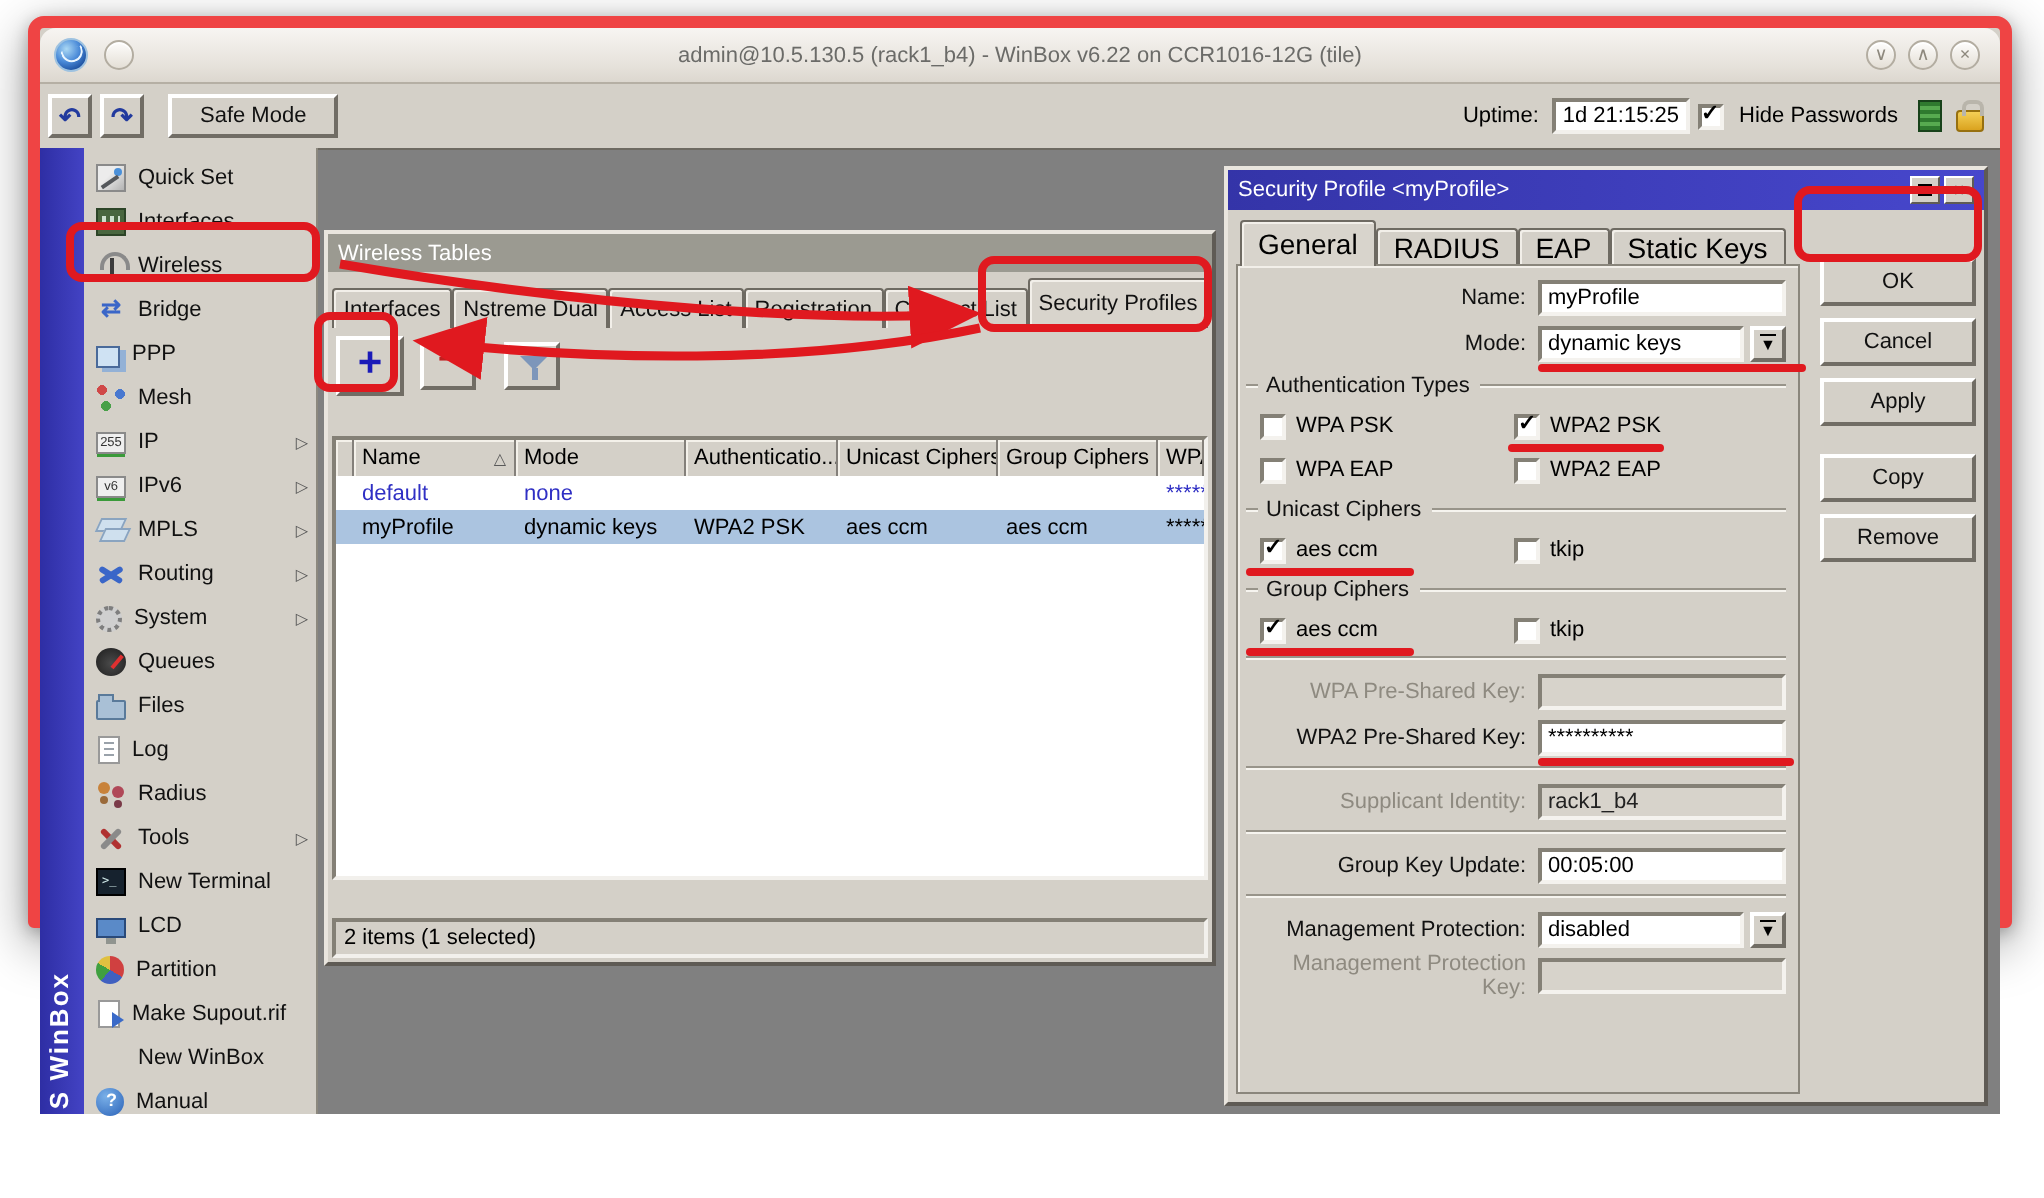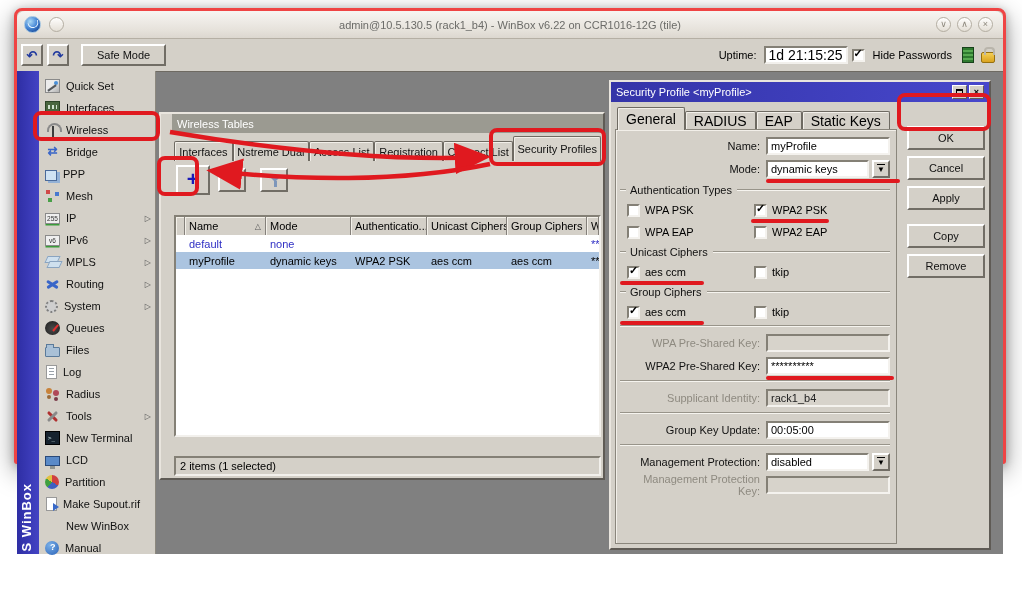--- a/index.html
+++ b/index.html
@@ -1,19 +1,19 @@
 <!DOCTYPE html>
 <html><head>
 <meta charset="utf-8">
 <style>
   html,body{margin:0;padding:0;background:#fff;width:1022px;height:599px;overflow:hidden;
     font-family:"Liberation Sans",sans-serif;-webkit-font-smoothing:antialiased;}
   *{box-sizing:border-box;}
   .app-window{position:absolute;left:14px;top:8px;width:992px;height:456px;
-    background:#d4d0c8;border:3px solid #ef4444;border-radius:8px 8px 3px 3px;
+    background:#d4d0c8;border:6px solid #ef4444;border-radius:8px 8px 3px 3px;
     box-shadow:0 8px 26px rgba(0,0,0,.40),0 2px 8px rgba(0,0,0,.25);}
   
   .titlebar{height:28px;border-radius:8px 8px 0 0;position:relative;display:flex;align-items:center;
     background:linear-gradient(#f7f5f2,#e6e2db 70%,#dcd7cf);border-bottom:1px solid #b5afa4;}
   .tb-title{position:absolute;left:0;right:0;text-align:center;font-size:11px;color:#6b6b68;}
   .winbox-logo{width:17px;height:17px;border-radius:50%;margin-left:7px;position:relative;z-index:2;
     background:radial-gradient(circle at 35% 30%,#aad8f4,#4a8ad8 45%,#1c4f9e 80%);border:1px solid #9ec2e0;}
   .winbox-logo::after{content:"";position:absolute;left:3px;top:4px;width:9px;height:6px;
     border:1.5px solid #eaf6ff;border-top:none;border-radius:0 0 8px 8px;transform:rotate(-18deg);}
   .circ{width:15px;height:15px;border-radius:50%;background:linear-gradient(#fefdfc,#e4dfd6);
@@ -23,21 +23,21 @@
   .tb-right{margin-left:auto;display:flex;gap:6px;align-items:center;margin-right:10px;z-index:2;}
   
   .toolbar{height:32px;display:flex;align-items:center;padding:0 8px 0 4px;gap:4px;background:#d4d0c8;}
   .btn3d{background:#d4d0c8;border:2px solid;border-color:#ffffff #716d65 #716d65 #ffffff;
     display:flex;align-items:center;justify-content:center;font-size:11px;color:#111;}
   .sm-btn{height:22px;width:22px;font-size:13px;color:#223a9e;font-weight:bold;}
   .safe-mode{height:22px;padding:0 14px;margin-left:8px;}
   .tb-spacer{flex:1;}
   .uptime-label{font-size:11px;margin-right:3px;}
   .uptime-box{height:18px;min-width:64px;background:#fff;border:2px solid;border-color:#848076 #f2f0ec #f2f0ec #848076;
-    font-size:14px;display:flex;align-items:center;padding:0 3px;}
+    font-size:11px;display:flex;align-items:center;padding:0 3px;}
   .cb{width:13px;height:13px;background:#fff;border:2px solid;border-color:#848076 #f4f2ee #f4f2ee #848076;position:relative;flex:0 0 auto;}
   .cb.checked::after{content:"✓";position:absolute;left:0px;top:-4px;font-size:11px;font-weight:bold;color:#000;}
   .hp-label{font-size:11px;margin:0 6px 0 4px;text-align:right;}
   .conn-ind{width:12px;height:16px;border:1px solid #17411a;
     background:repeating-linear-gradient(#2f7a2f 0 2px,#57aa50 2px 4px);}
   .lock{width:14px;height:11px;margin-top:5px;margin-left:3px;border-radius:2px;position:relative;
     background:linear-gradient(#f4cf56,#daa31f);border:1px solid #97700f;}
   .lock::before{content:"";position:absolute;left:2px;top:-6px;width:7px;height:6px;
     border:2px solid #b9b5ab;border-bottom:none;border-radius:4px 4px 0 0;}
   
@@ -91,21 +91,21 @@
   .i-partition{background:conic-gradient(#d04040 0 120deg,#4060c0 0 220deg,#40a040 0 300deg,#e0c040 0);border-radius:50%;width:14px;}
   .i-supout{background:#fff;border:1px solid #999;width:11px;margin-left:1px;}
   .i-supout::after{content:"";position:absolute;right:-3px;bottom:-1px;border-top:4px solid transparent;border-bottom:4px solid transparent;border-left:6px solid #3a6ac8;}
   .i-manual{background:radial-gradient(circle at 35% 30%,#7ab0e8,#2a62b8);border-radius:50%;width:14px;}
   .i-manual::after{content:"?";position:absolute;left:5px;top:1px;color:#fff;font-size:9px;font-weight:bold;}
   .i-none{visibility:hidden;}
   
   .mdi{flex:1;background:#808080;position:relative;overflow:hidden;border-top:1px solid #6e6a62;}
   
   .wt-window{position:absolute;left:3px;top:40px;width:446px;height:368px;background:#d4d0c8;
-    border:2px solid;border-color:#e9e5de #5f5b55 #5f5b55 #e9e5de;display:flex;flex-direction:column;padding-left:11px;}
+    border:2px solid;border-color:#e9e5de #5f5b55 #5f5b55 #e9e5de;display:flex;flex-direction:column;}
   .wt-title{height:19px;background:#9b9a91;color:#fff;font-size:11px;display:flex;align-items:center;padding:0 5px;flex:0 0 auto;}
   .tabs{display:flex;align-items:flex-end;padding:3px 2px 0 2px;height:28px;flex:0 0 auto;position:relative;}
   .tab{height:20px;border:1px solid #6e6a62;border-bottom:none;border-radius:2px 2px 0 0;background:#d4d0c8;
     box-shadow:inset 1px 1px 0 #f2efe9;font-size:11px;display:flex;align-items:center;justify-content:center;
     padding:0 6px;white-space:nowrap;overflow:hidden;color:#111;}
   .tab.active{height:25px;background:#d8d4cc;position:relative;z-index:2;}
   .wt-toolbar{display:flex;align-items:center;gap:8px;padding:4px 4px;flex:0 0 auto;}
   .wt-add{width:34px;height:30px;position:relative;}
   .plus-glyph{color:#1a1ab8;font-weight:bold;font-size:21px;line-height:1;margin-top:-3px;}
   .wt-del{width:28px;height:24px;}

